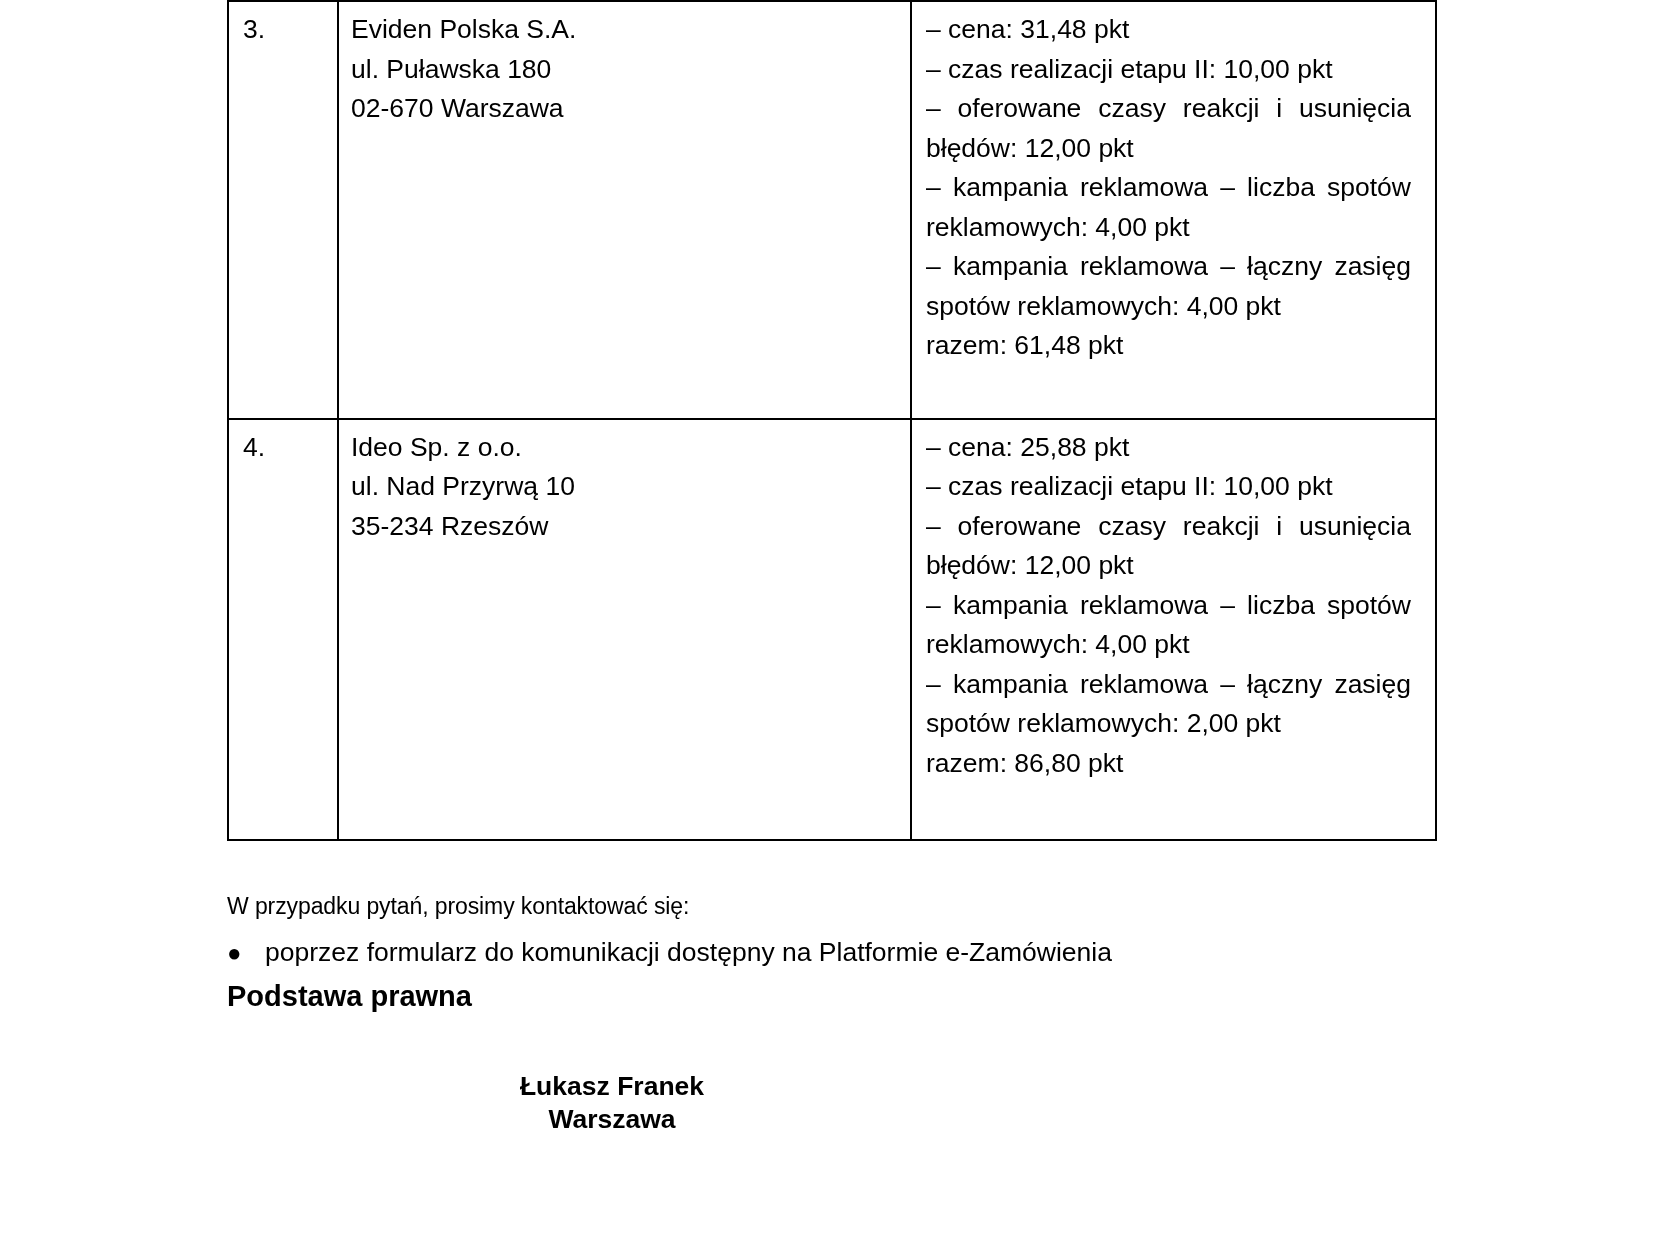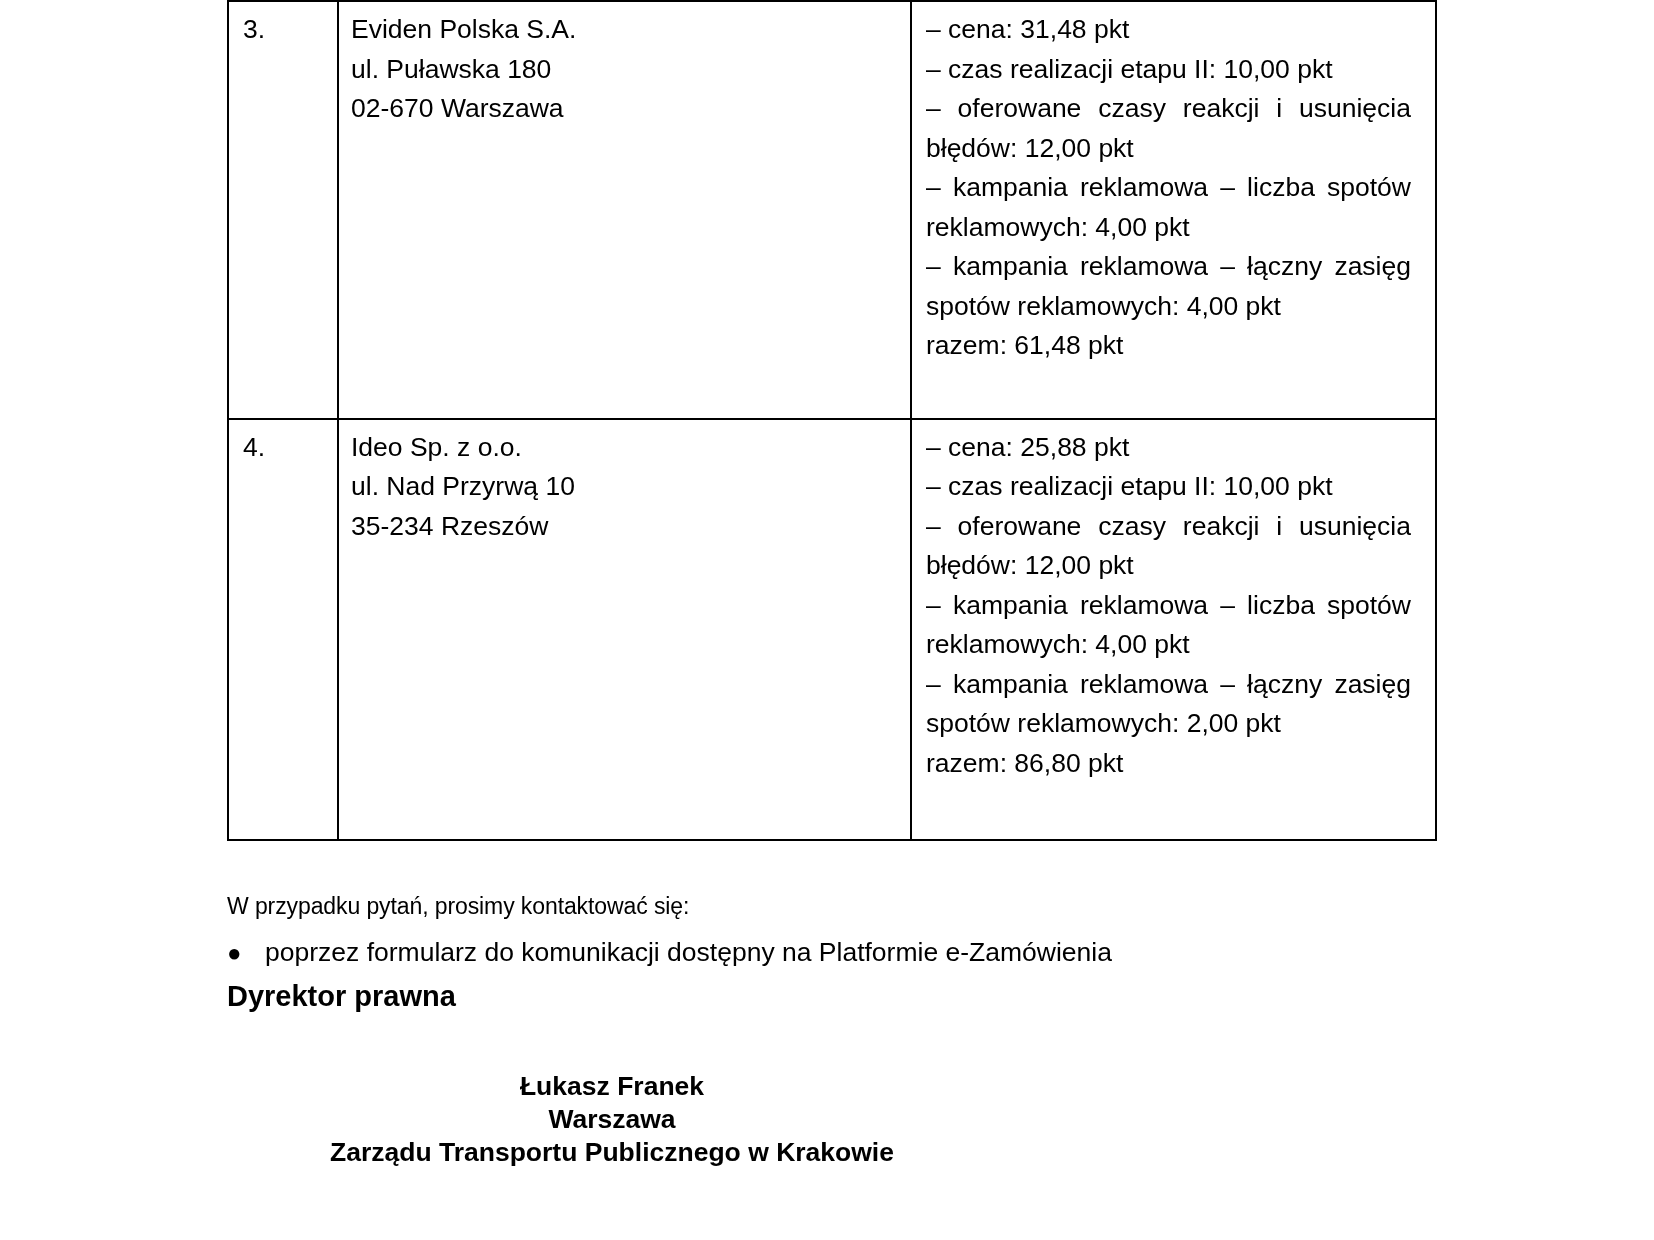--- a/index.html
+++ b/index.html
@@ -204,22 +204,21 @@
   </table>
 
   <div class="body-block">
     <p class="heading">W przypadku pytań, prosimy kontaktować się:</p>
 
     <div class="bullet-row">
       <span class="bullet-dot">●</span>
       <span class="bullet-text">poprzez formularz do komunikacji dostępny na Platformie e-Zamówienia</span>
     </div>
 
-    <p class="heading-2">Dyrektor prawna</p>
+    <p class="heading-2">Podstawa prawna</p>
   </div>
 
   <div class="signature">
     <div>Łukasz Franek</div>
     <div>Warszawa</div>
-    <div>Zarządu Transportu Publicznego w Krakowie</div>
   </div>
 
 </div>
 
 </body></html>

